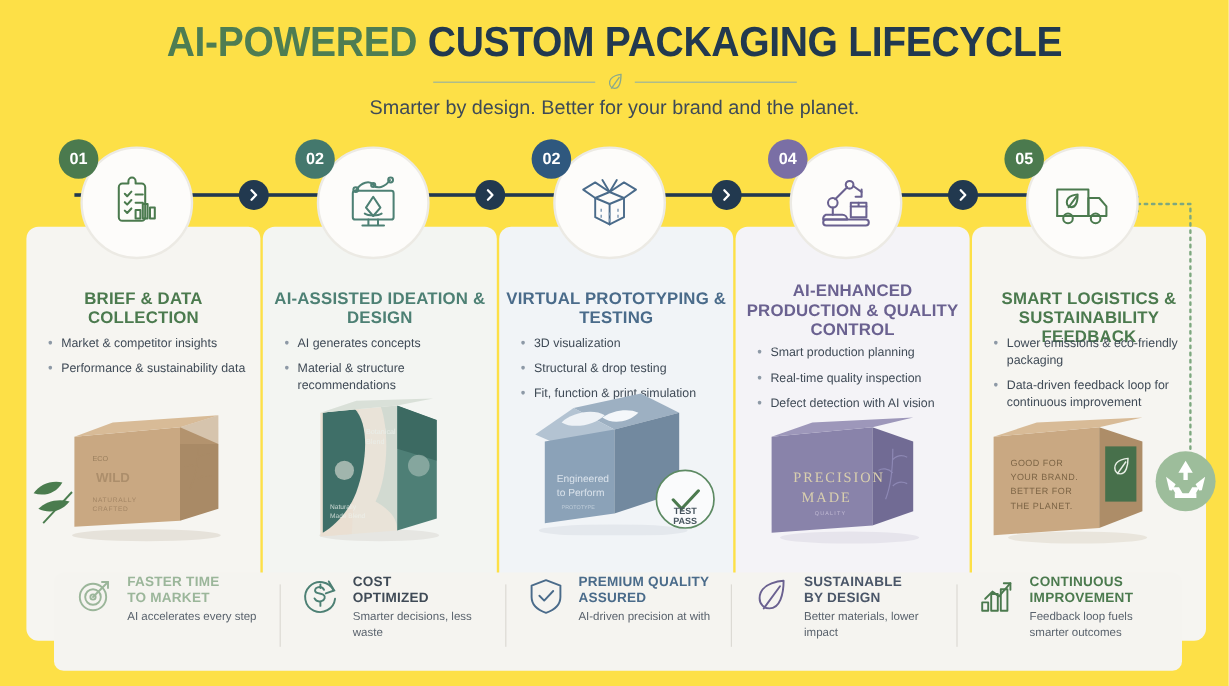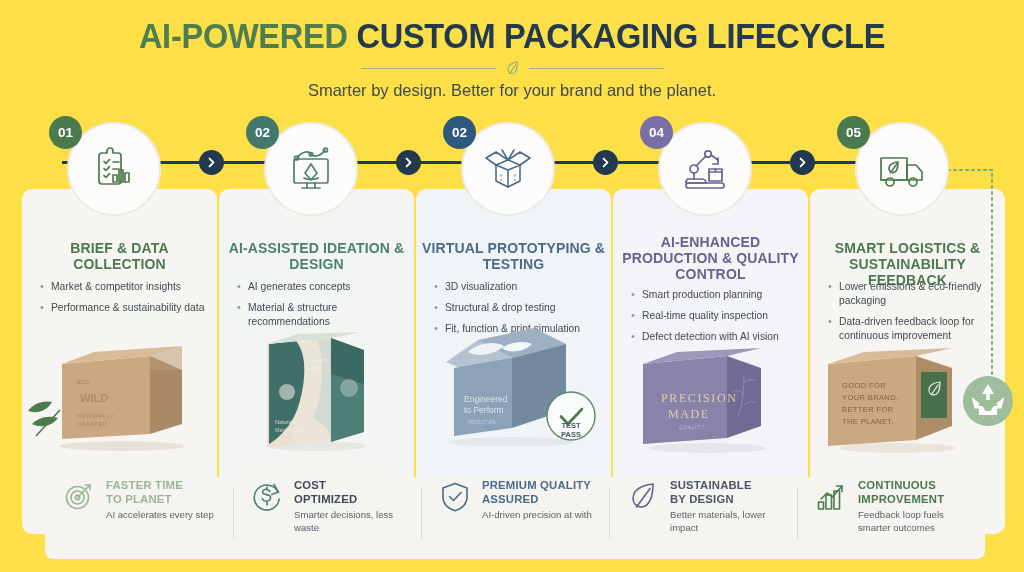--- a/index.html
+++ b/index.html
@@ -422,21 +422,21 @@
             <circle cx="14.5" cy="17.5" r="6.5"></circle>
             <circle cx="14.5" cy="17.5" r="2.2"></circle>
             <path d="M14.5 17.5 27 5" stroke-linecap="round"></path>
             <path d="M22 5h5v5" stroke-linecap="round" stroke-linejoin="round"></path>
           </g>
         </svg>
       </div>
       <div class="btext">
         <div class="bhead" style="color:#9bb69a">
           <div>FASTER TIME</div>
-          <div>TO PLANET</div>
+          <div>TO MARKET</div>
         </div>
         <div class="bsub">AI accelerates every step</div>
       </div>
     </div>
 
     <div class="benefit">
       <div class="bicon">
         <svg width="32" height="32" viewBox="0 0 32 32">
           <g fill="none" stroke="#4d8074" stroke-width="1.6" stroke-linecap="round">
             <path d="M27 12a12.5 12.5 0 1 0 1.2 7"></path>

